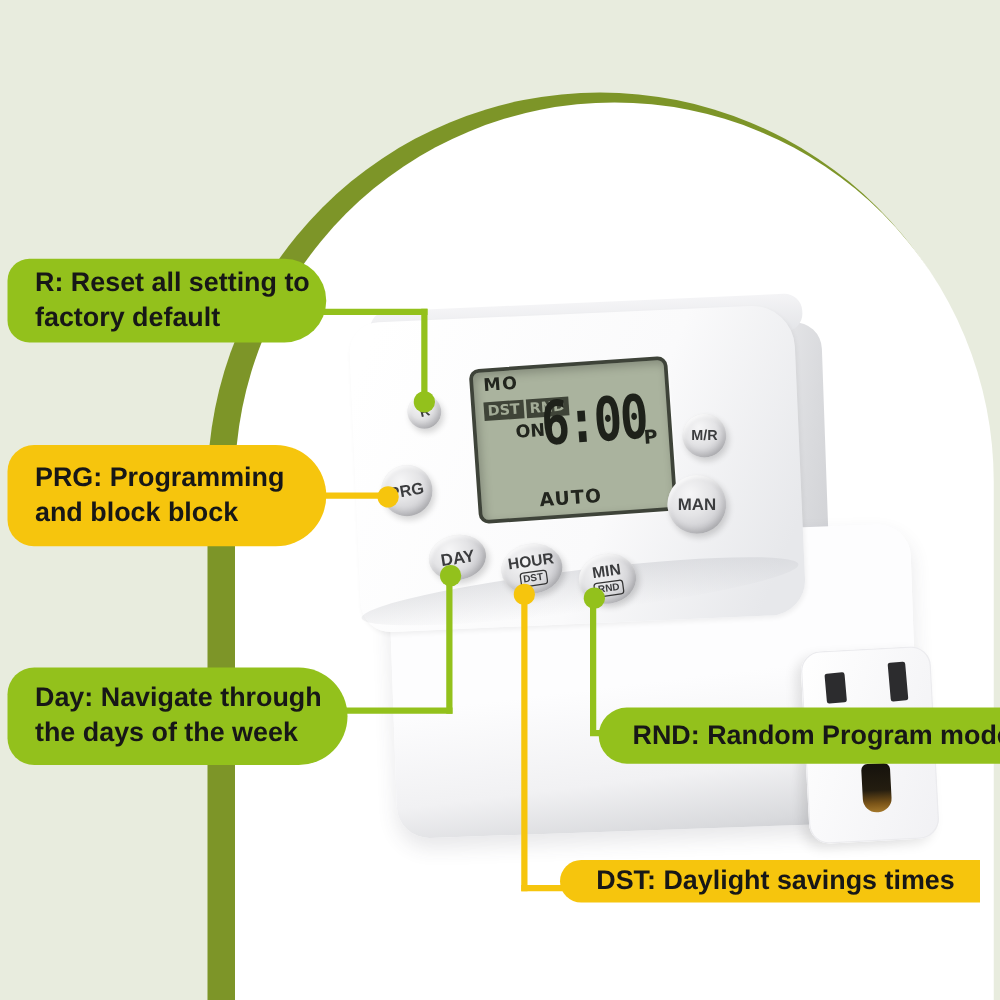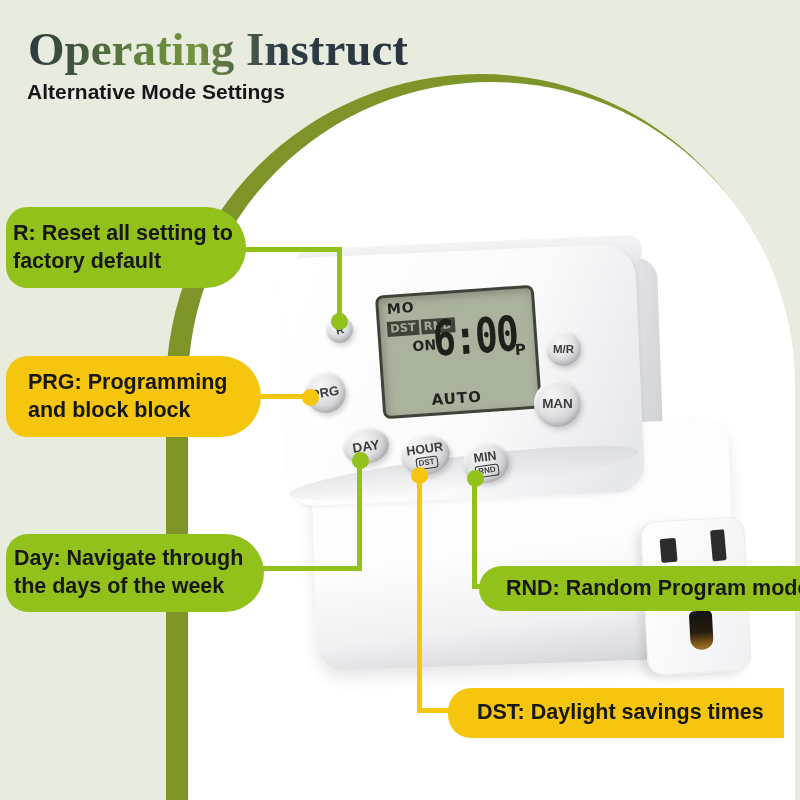--- a/index.html
+++ b/index.html
@@ -78,36 +78,34 @@
   .line{position:absolute;z-index:5;}
   .green{background:#93c11c;}
   .yellow{background:#f6c50d;}
   .dot{position:absolute;width:17px;height:17px;border-radius:50%;z-index:5;}
 
   
   .callout{position:absolute;display:flex;align-items:center;font-weight:bold;color:#171717;z-index:6;
            white-space:pre-line;line-height:1.3;}
   .co-green{background:#93c11c;}
   .co-yellow{background:#f6c50d;}
-  .co-r{left:6px;top:207px;width:233px;height:81px;border-radius:22px 42px 42px 22px;padding-left:7px;font-size:21.5px;}
+  .co-r{left:6px;top:207px;width:233px;height:67px;border-radius:22px 42px 42px 22px;padding-left:22px;font-size:21.5px;}
   .co-prg{left:6px;top:356px;width:233px;height:81px;border-radius:22px 42px 42px 22px;padding-left:22px;font-size:21.5px;}
-  .co-day{left:6px;top:534px;width:250px;height:78px;border-radius:22px 40px 40px 22px;padding-left:8px;font-size:21.5px;}
+  .co-day{left:6px;top:534px;width:250px;height:78px;border-radius:22px 40px 40px 22px;padding-left:22px;font-size:21.5px;}
   .co-rnd{left:479px;top:566px;width:316px;height:45px;border-radius:23px 0 0 23px;padding-left:27px;font-size:21.5px;}
-  .co-dst{left:448px;top:688px;width:307px;height:50px;border-radius:23px 0 0 23px;padding-left:29px;font-size:21.5px;text-align:right;}
+  .co-dst{left:448px;top:688px;width:307px;height:34px;border-radius:23px 0 0 23px;padding-left:29px;font-size:21.5px;text-align:right;}
 </style>
 </head>
 <body>
 
 <div class="canvas">
 
   <div class="arch-stroke"></div>
   <div class="arch-fill"></div>
 
-  <div class="title">Operating Instruct</div>
-  <div class="subtitle">Alternative Mode Settings</div>
 
   <div class="dev side-face"></div>
   <div class="dev lower-body"></div>
   <div class="dev top-face"></div>
   <div class="dev upper-panel"></div>
   <div class="dev panel-edge"></div>
 
   <div class="dev outlet-plate">
     <div class="slot slot-left"></div>
     <div class="slot slot-right"></div>

